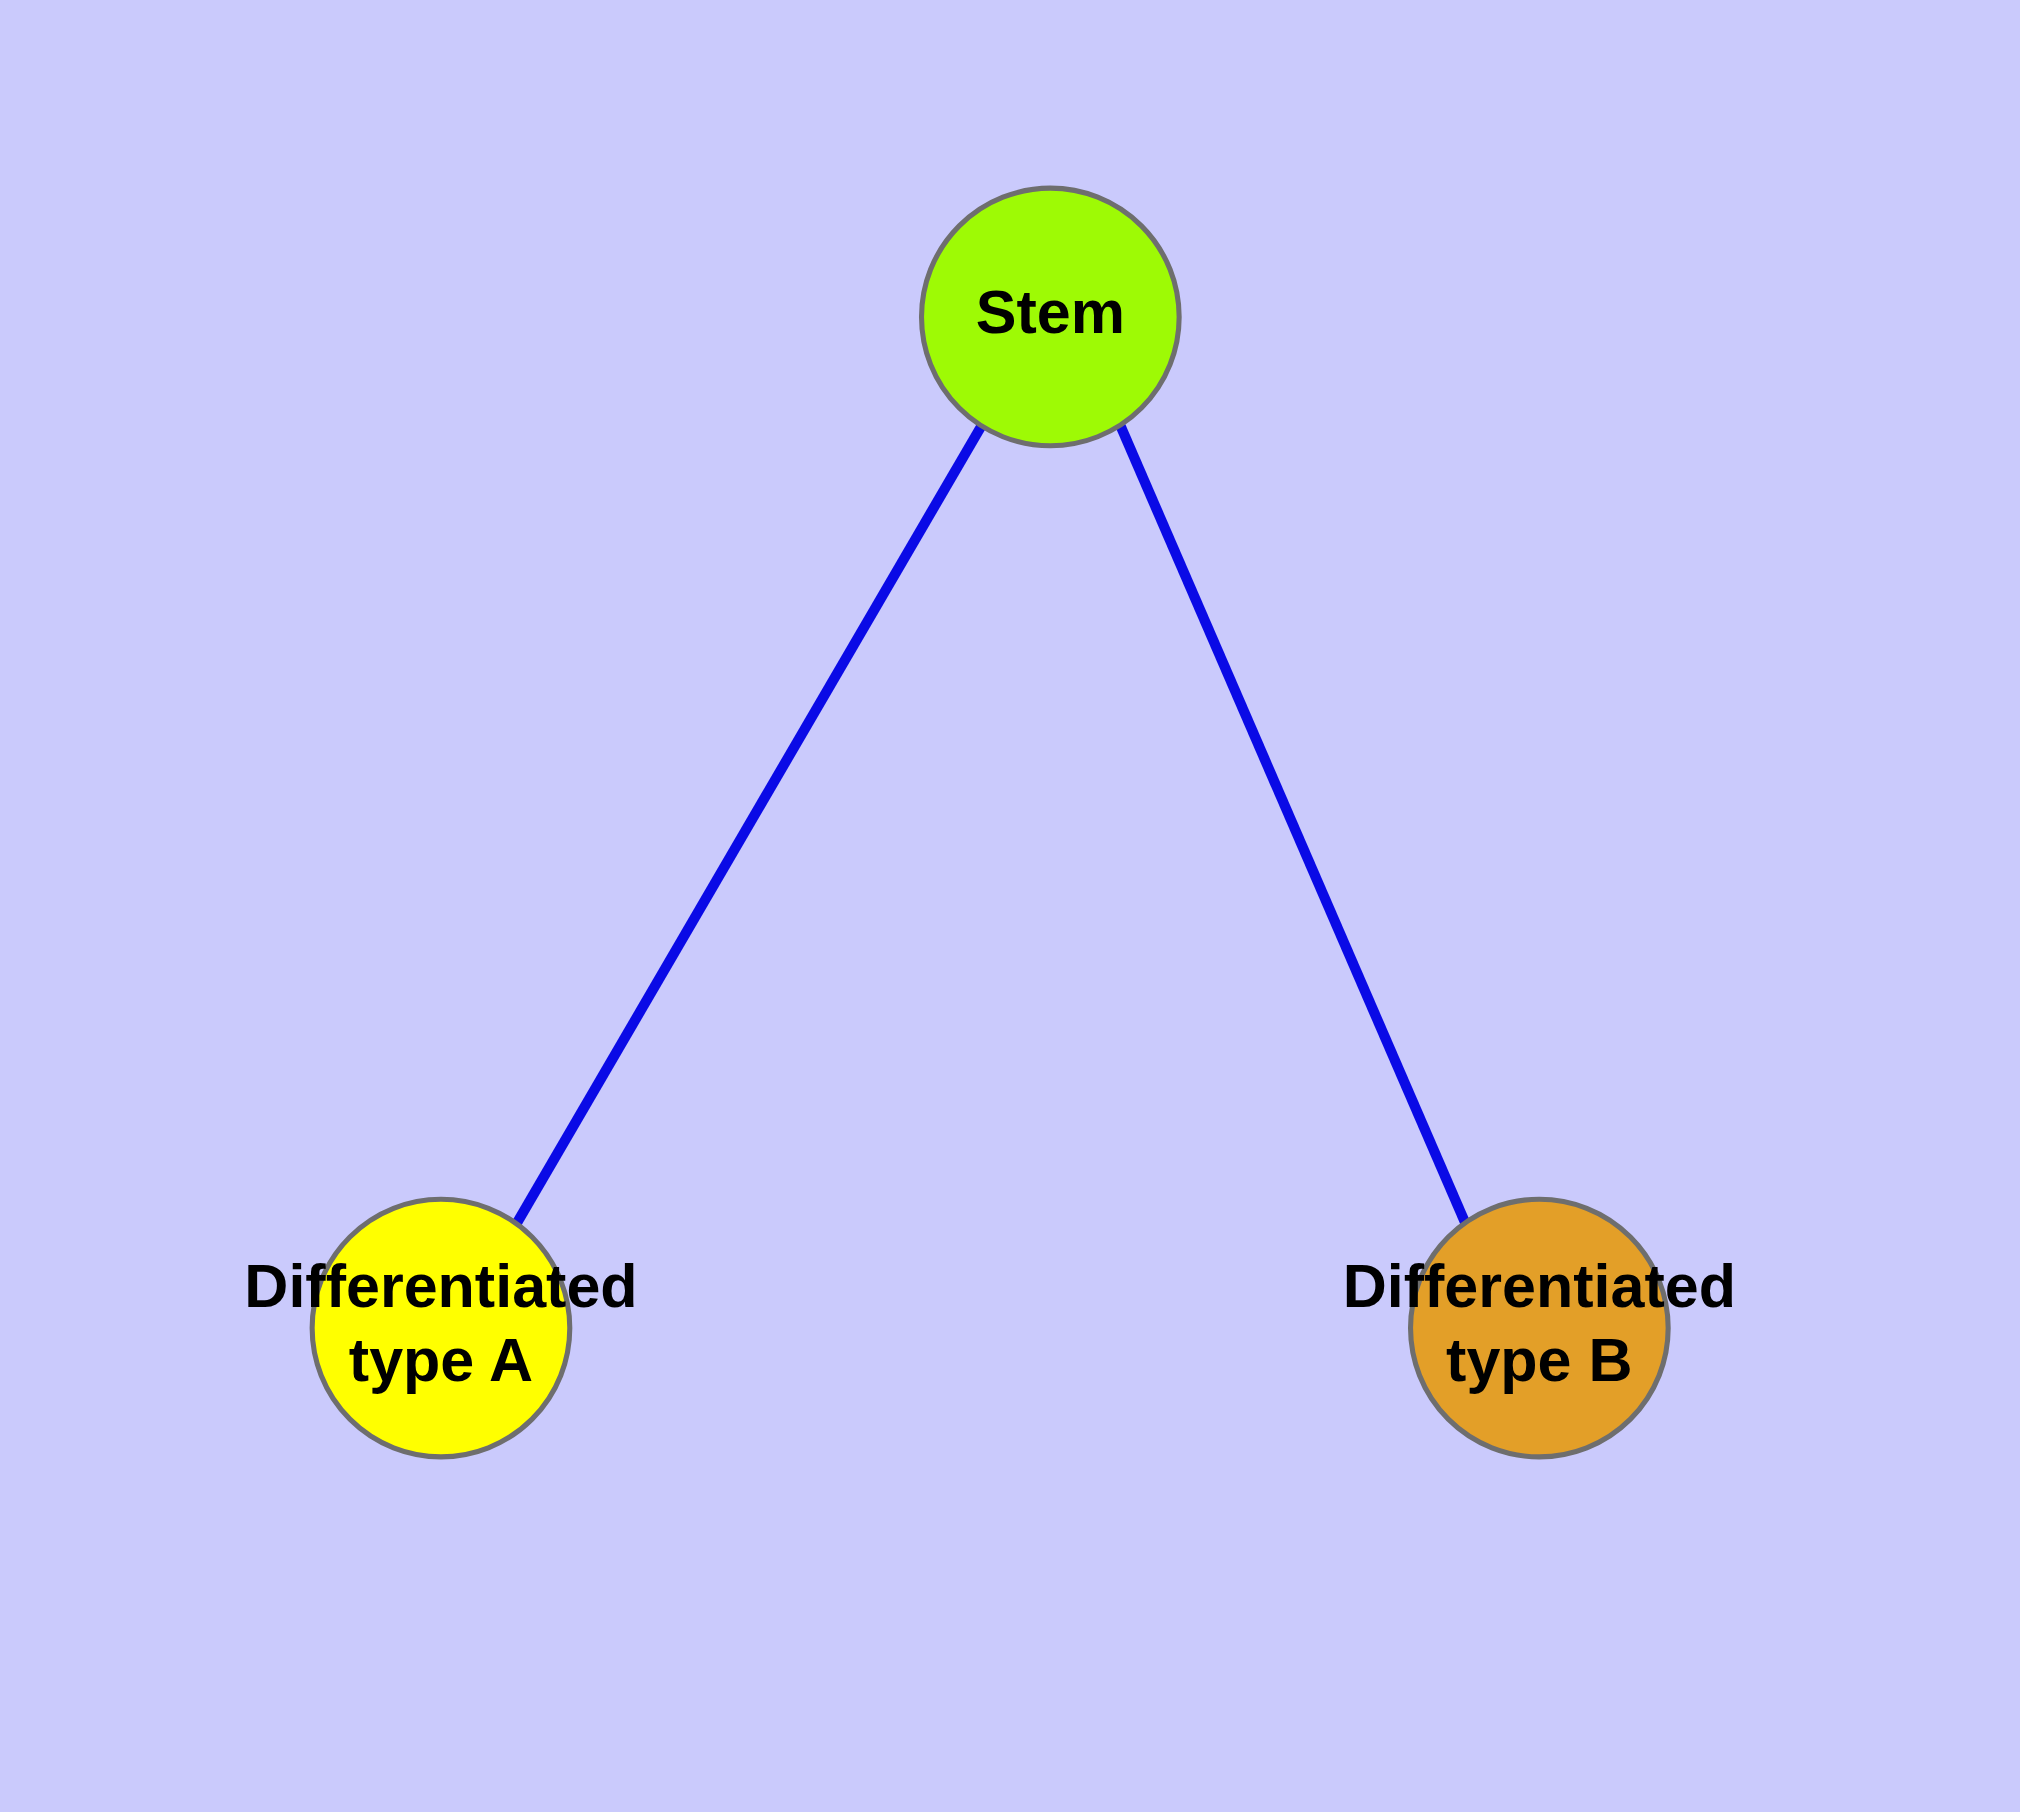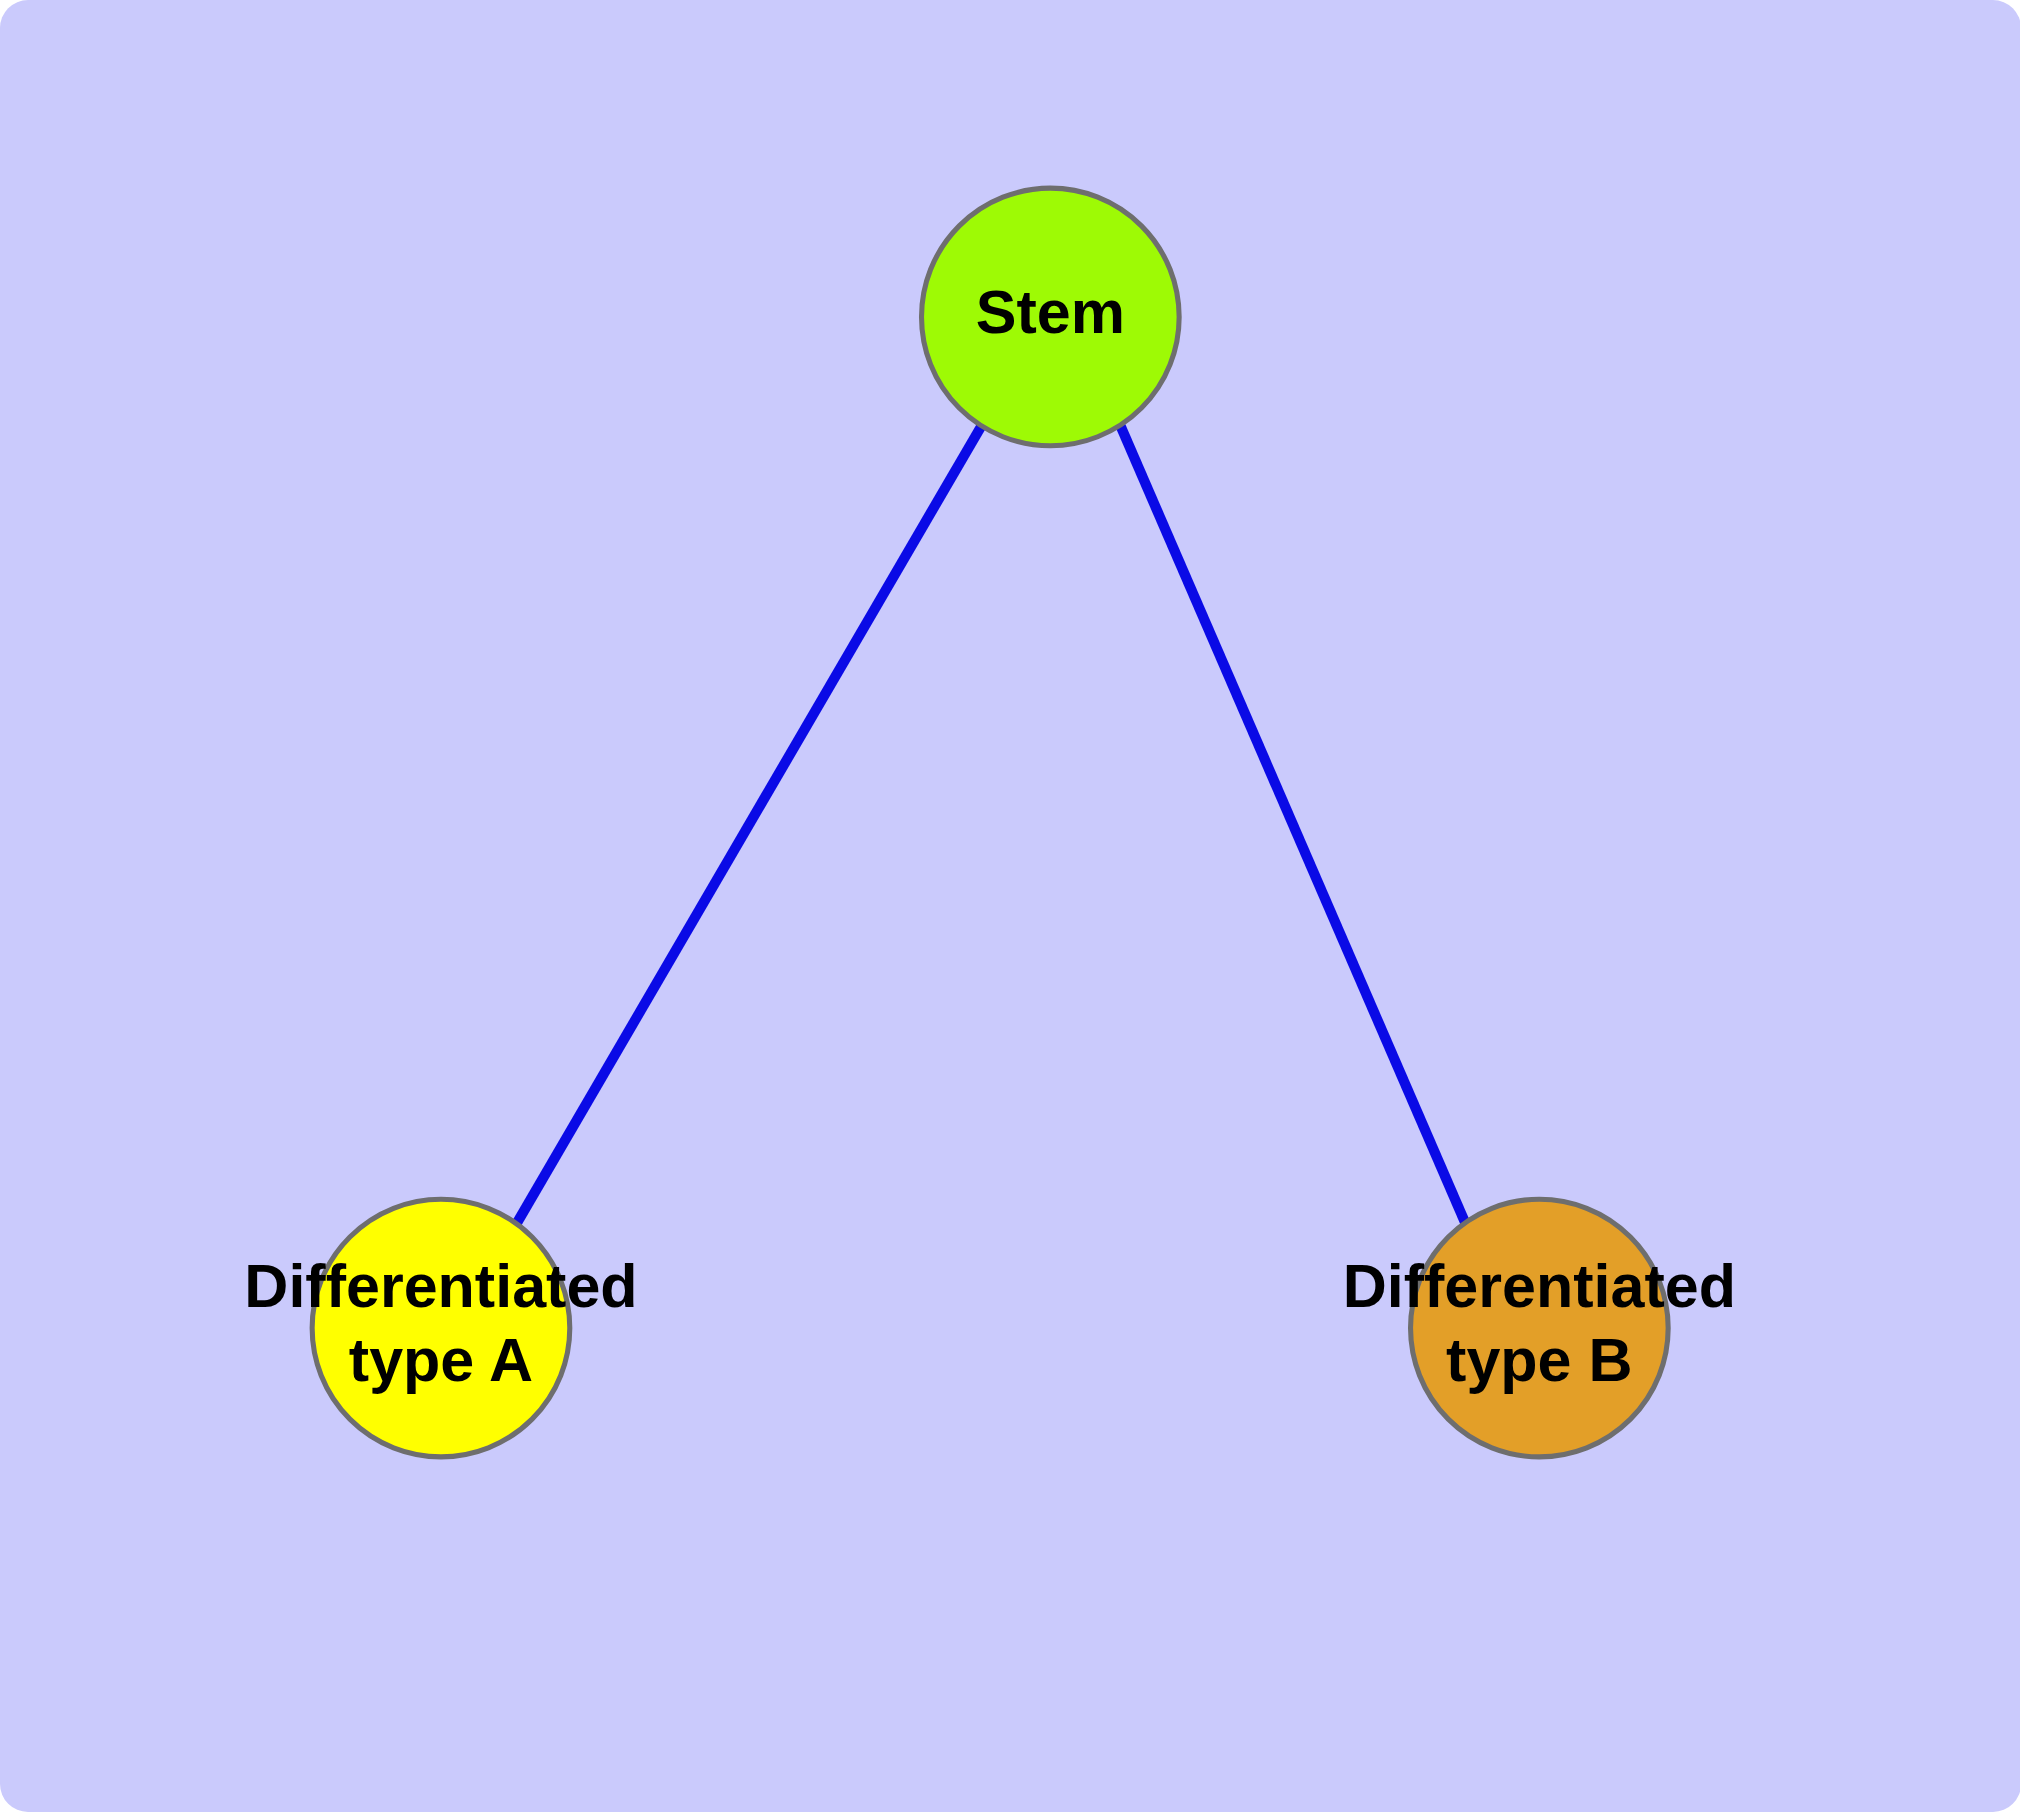--- a/index.html
+++ b/index.html
@@ -32,21 +32,21 @@
     font-weight: bold;
     fill: #000000;
     text-anchor: middle;
     dominant-baseline: middle;
     white-space: pre;
   }
 </style>
 </head>
 <body>
 
-<div id="canvas" style="width: 2021px; height: 1812px; border-radius: 28px;">
+<div id="canvas" style="width: 2021px; height: 1812px;">
 
   <div id="bg-rect" style="background: rgb(202, 202, 252);"></div>
 
   <svg id="graph-svg" viewBox="0 0 2384 2138" xmlns="http://www.w3.org/2000/svg" style="width: 2021px; height: 1812px;">
 
     <g>
       <line class="edge-line" x1="1158" y1="502" x2="609" y2="1444" stroke="#0a0ae6" stroke-width="12" stroke-linecap="butt"></line>
       <line class="edge-line" x1="1322" y1="503" x2="1729" y2="1444" stroke="#0a0ae6" stroke-width="12" stroke-linecap="butt"></line>
     </g>
 

